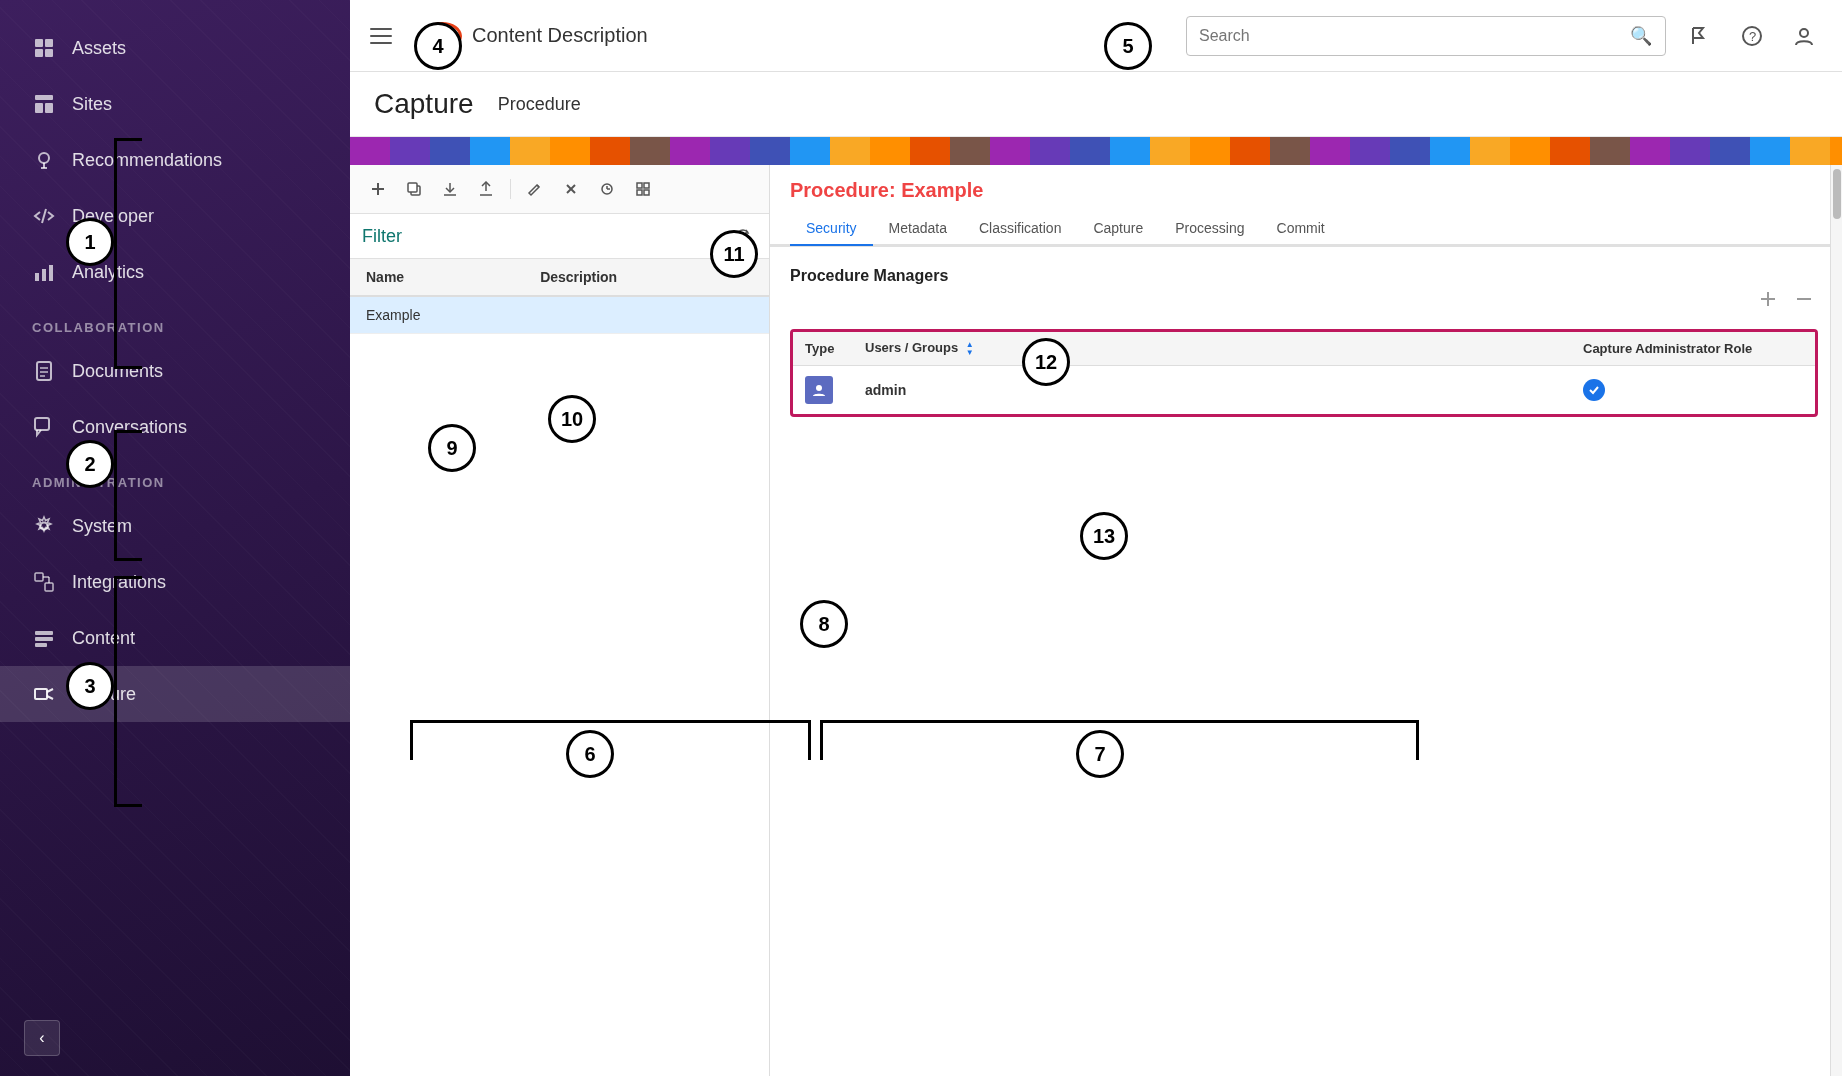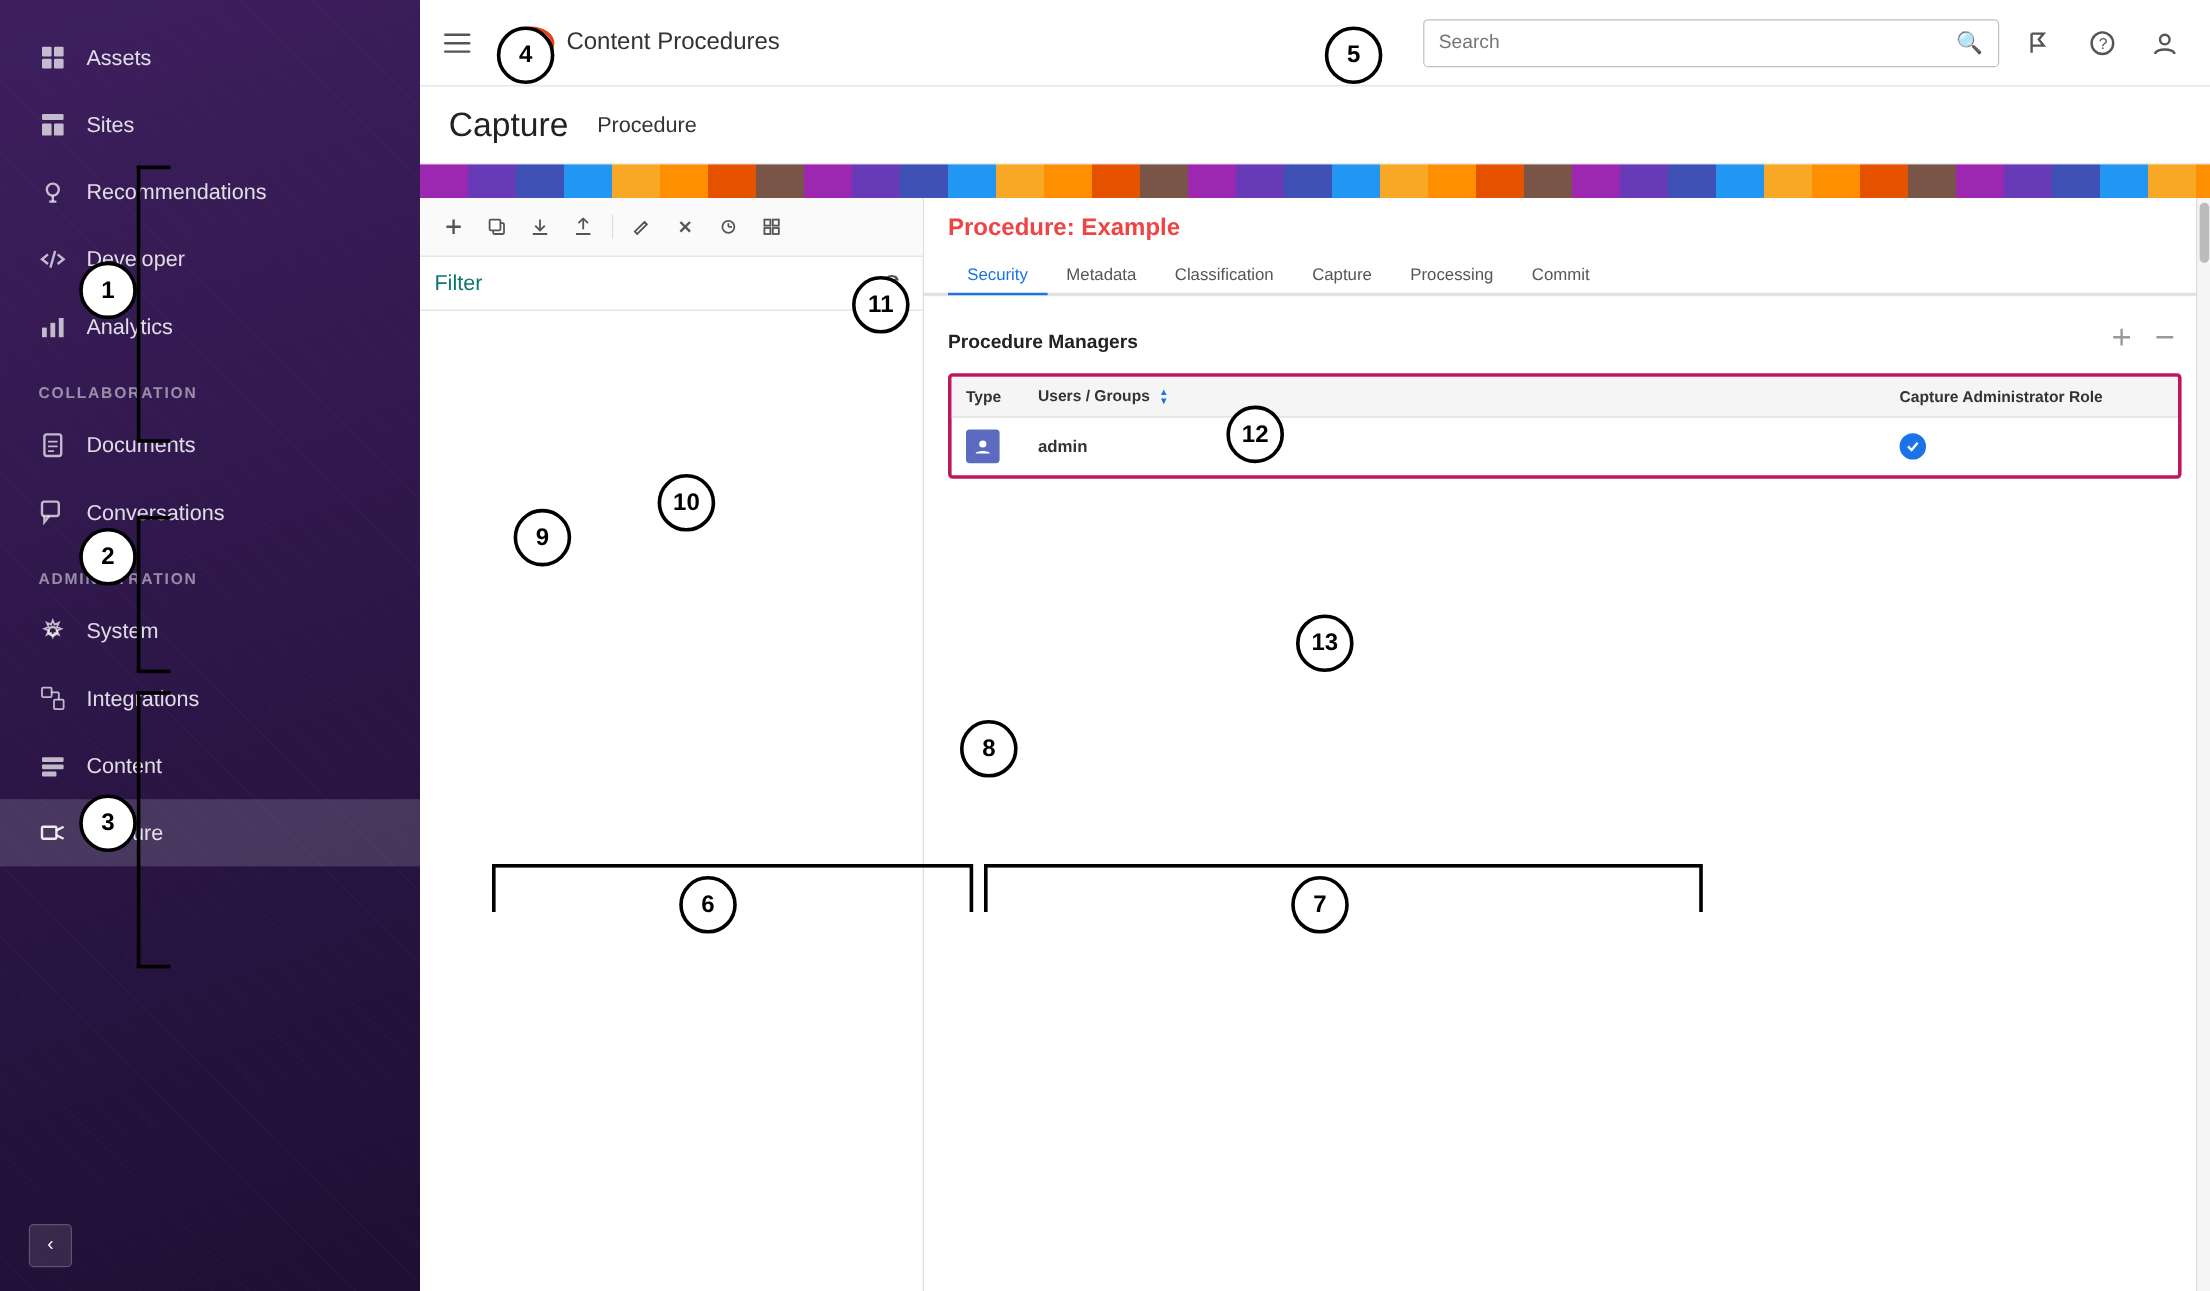--- a/index.html
+++ b/index.html
@@ -391,22 +391,23 @@
     
     .detail-content {
       flex: 1;
       padding: 20px;
       overflow-y: auto;
       background: #fff;
     }
 
     .section-header {
       display: flex;
-      align-items: flex-end;
+      align-items: flex-start;
       margin-bottom: 16px;
+      flex-direction: column;
     }
 
     .section-title {
       font-size: 16px;
       font-weight: 600;
       color: #222;
     }
 
     .section-actions {
       margin-left: auto;
@@ -684,21 +685,21 @@
 
     <div class="top-header">
       <div class="hamburger-btn">
         <span></span>
         <span></span>
         <span></span>
       </div>
 
       <div class="app-logo">
         <div class="logo-oval"></div>
-        <span class="app-title">Content Procedures</span>
+        <span class="app-title">Content Description</span>
       </div>
 
       <div class="header-spacer"></div>
 
       <div class="search-bar">
         <input type="text" placeholder="Search" style="">
         <span style="color:#777; font-size:18px;">🔍</span>
       </div>
 
       <div class="header-icon-btn">
@@ -794,20 +795,31 @@
           <span class="filter-label">Filter</span>
           <div class="filter-spacer"></div>
           <div class="refresh-btn">
             <svg width="16" height="16" viewBox="0 0 16 16" fill="none">
               <path d="M2 8 C2 4.7 4.7 2 8 2 C10 2 11.8 3 13 4.5" stroke="#555" stroke-width="1.5" fill="none"></path>
               <polyline points="11,2 13,5 10,5" stroke="#555" stroke-width="1.5" fill="none"></polyline>
             </svg>
           </div>
         </div>
 
+        <div class="list-table">
+          <div class="table-header">
+            <span class="table-header-cell col-name">Name</span>
+            <span class="table-header-cell col-desc">Description</span>
+          </div>
+
+          <div class="table-row selected">
+            <span class="table-cell col-name">Example</span>
+            <span class="table-cell col-desc"></span>
+          </div>
+        </div>
       </div>
 
       <div class="detail-panel" style="position:relative;">
 
         <div style="position:absolute;right:0;top:0;bottom:0;width:12px;background:#f5f5f5;border-left:1px solid #ddd;z-index:10;">
           <div style="width:8px;height:50px;background:#bbb;border-radius:4px;margin:4px auto;"></div>
         </div>
 
         <div class="detail-header">
           <div class="detail-title">Procedure: Example</div>

